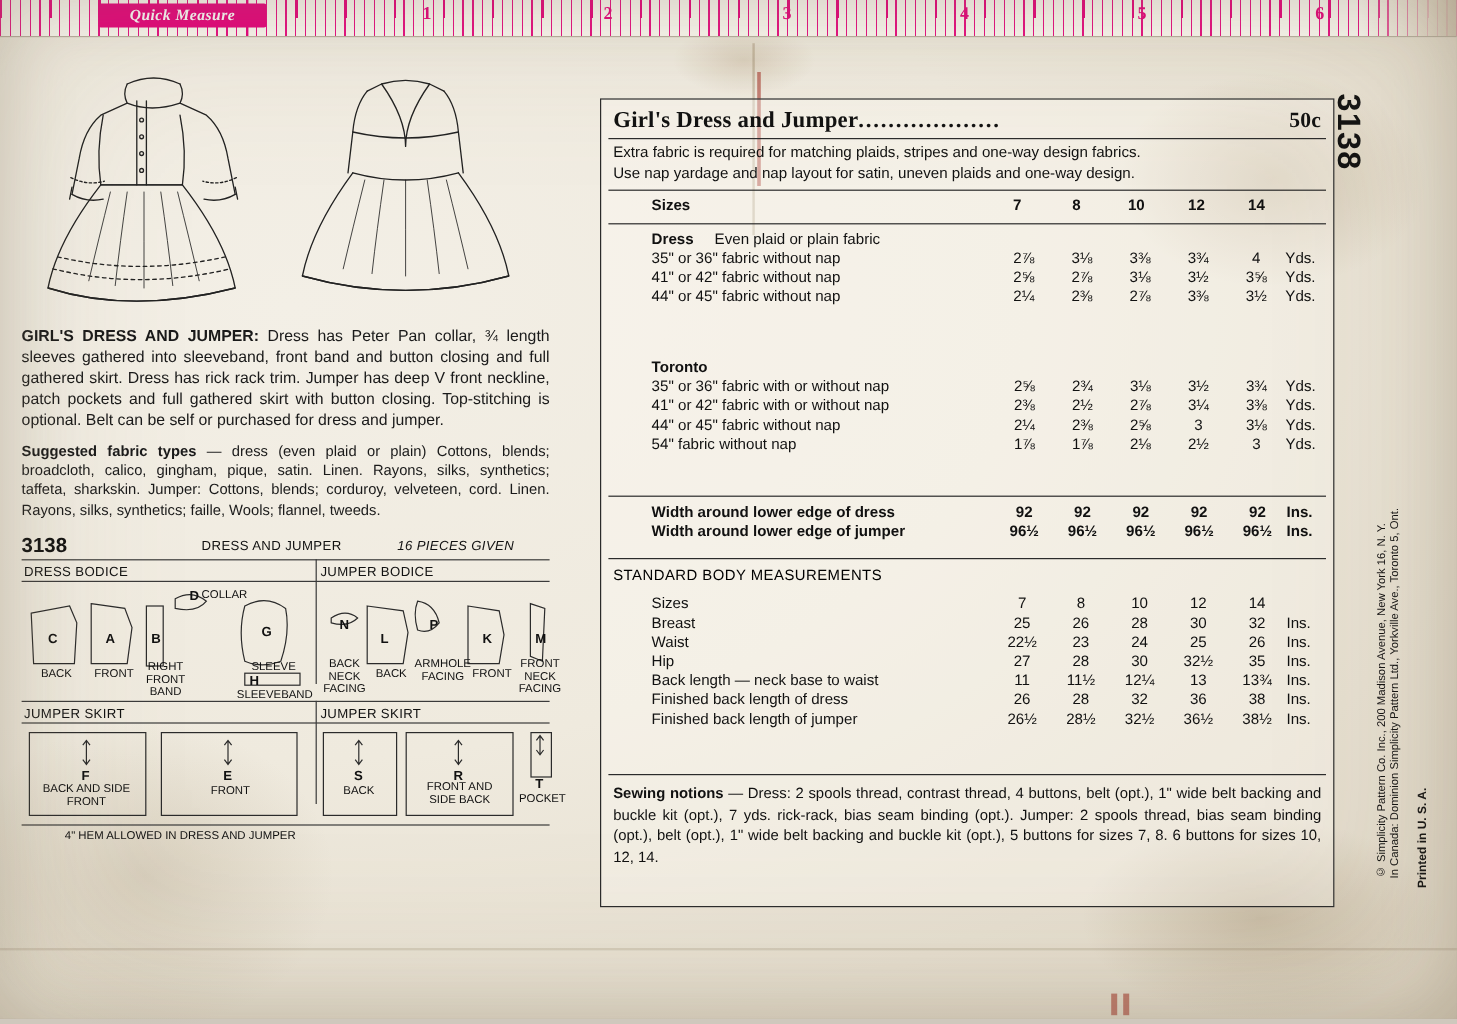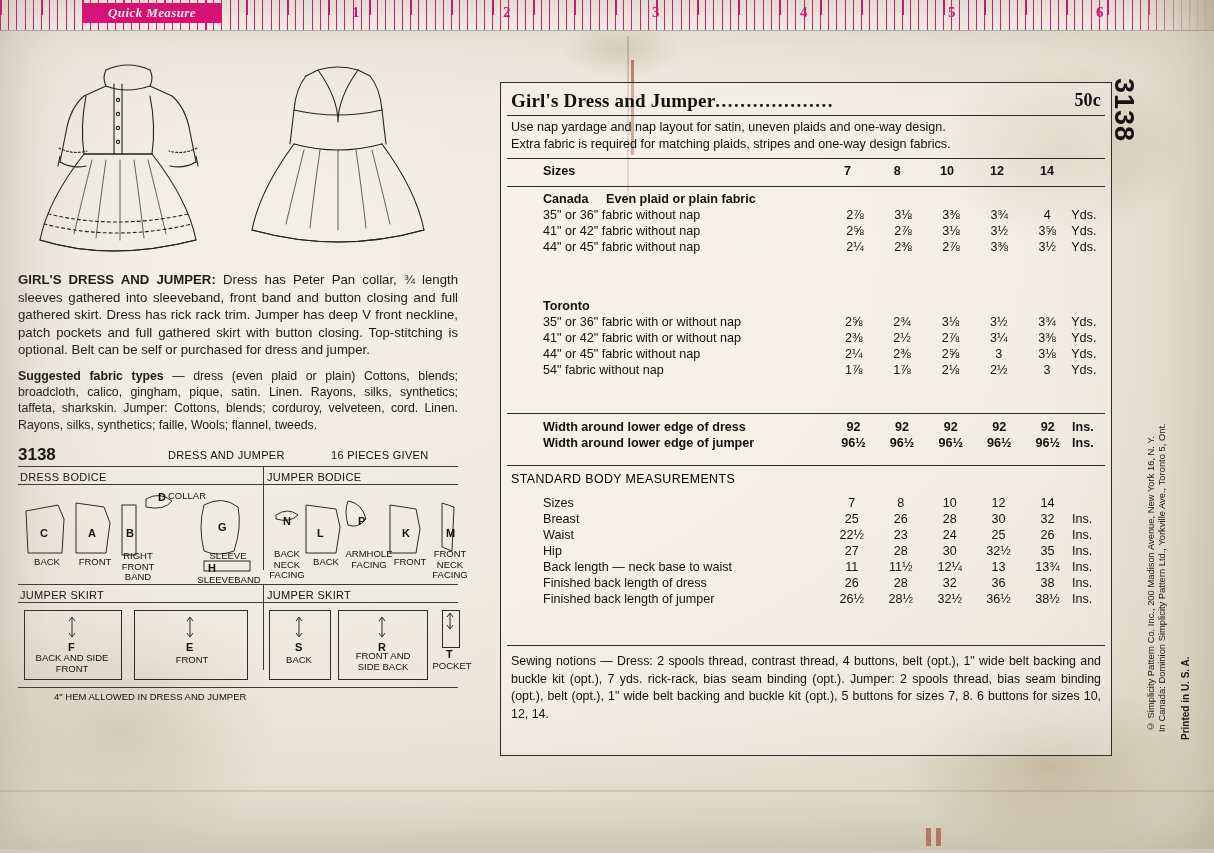--- a/index.html
+++ b/index.html
@@ -105,21 +105,21 @@
   .unit{width:42px;text-align:left;padding-left:8px;}
   .sec{font-weight:bold;}
   .sizes-row td{font-weight:bold;}
 
   .smallcaps{font:12.4px "Liberation Sans",sans-serif;letter-spacing:.4px;}
 
   .notions{
     position:absolute;left:10px;width:590px;
     font:12.4px/1.42 "Liberation Sans",sans-serif;color:#111;text-align:justify;
   }
-  .notions b{font-weight:normal;}
+  .notions b{font-weight:bold;}
 
   
   #patnum-side{
     position:absolute;left:1108px;top:78px;
     font:bold 27px "Liberation Sans",sans-serif;color:#111;
     writing-mode:vertical-rl;
     letter-spacing:1px;
   }
   #copy-side{
     position:absolute;left:1146px;top:392px;
@@ -224,21 +224,21 @@
     </div>
 
     <div id="fabrics">
       <b>Suggested fabric types</b>
       <span>— dress (even plaid or plain) Cottons, blends; broadcloth, calico, gingham, pique, satin. Linen. Rayons, silks, synthetics; taffeta, sharkskin. Jumper: Cottons, blends; corduroy, velveteen, cord. Linen. Rayons, silks, synthetics; faille, Wools; flannel, tweeds.</span>
     </div>
 
     <div id="pieces">
       <div class="patnum">3138</div>
       <div class="hdr" style="left:150px;top:4px;">DRESS AND JUMPER</div>
-      <div class="hdr" style="left:313px;top:4px;">16 PIECES GIVEN</div>
+      <div class="hdr" style="left:313px;top:4px;font-style:italic;">16 PIECES GIVEN</div>
 
       <div class="hline" style="left:0;top:21px;width:440px;"></div>
       <div class="hline" style="left:0;top:39px;width:440px;"></div>
       <div class="vline" style="left:245px;top:21px;height:104px;"></div>
 
       <div class="hdr" style="left:2px;top:26px;">DRESS BODICE</div>
       <div class="hdr" style="left:249px;top:26px;">JUMPER BODICE</div>
 
       <svg width="440" height="100" style="position:absolute;left:0;top:44px;">
         <g fill="none" stroke="#2b2b2b" stroke-width="1">
@@ -316,22 +316,22 @@
 
   <div id="right">
     <div class="inner">
       <div class="ttl">
         <span class="price">50c</span>
         <span>Girl's Dress and Jumper</span><span class="dots">...................</span>
       </div>
       <div class="rule" style="top:32px;"></div>
 
       <div class="note">
+        <div>Extra fabric is required for matching plaids, stripes and one-way design fabrics.</div>
         <div>Use nap yardage and nap layout for satin, uneven plaids and one-way design.</div>
-        <div>Extra fabric is required for matching plaids, stripes and one-way design fabrics.</div>
       </div>
       <div class="rule" style="top:75px;"></div>
 
       <table class="t" style="left:10px;top:80px;">
         <tbody>
             <tr class="sizes-row">
           <td class="lbl">Sizes</td>
           <td class="cnum">7</td>
           <td class="cnum">8</td>
           <td class="cnum">10</td>
@@ -340,22 +340,22 @@
           <td class="unit"></td>
         </tr>
       </tbody>
         </table>
       <div class="rule" style="top:103px;"></div>
 
       <table class="t" style="left:10px;top:108px;">
         <tbody>
             <tr>
           <td class="lbl sec">
-            <span>Canada</span>
-            <span style="font-weight:bold;padding-left:14px;">Even plaid or plain fabric</span>
+            <span>Dress</span>
+            <span style="font-weight:normal;padding-left:14px;">Even plaid or plain fabric</span>
           </td>
           <td class="cnum"></td>
               <td class="cnum"></td>
               <td class="cnum"></td>
               <td class="cnum"></td>
               <td class="cnum"></td>
               <td class="unit"></td>
         </tr>
         <tr>
           <td class="lbl">35" or 36" fabric without nap</td>

